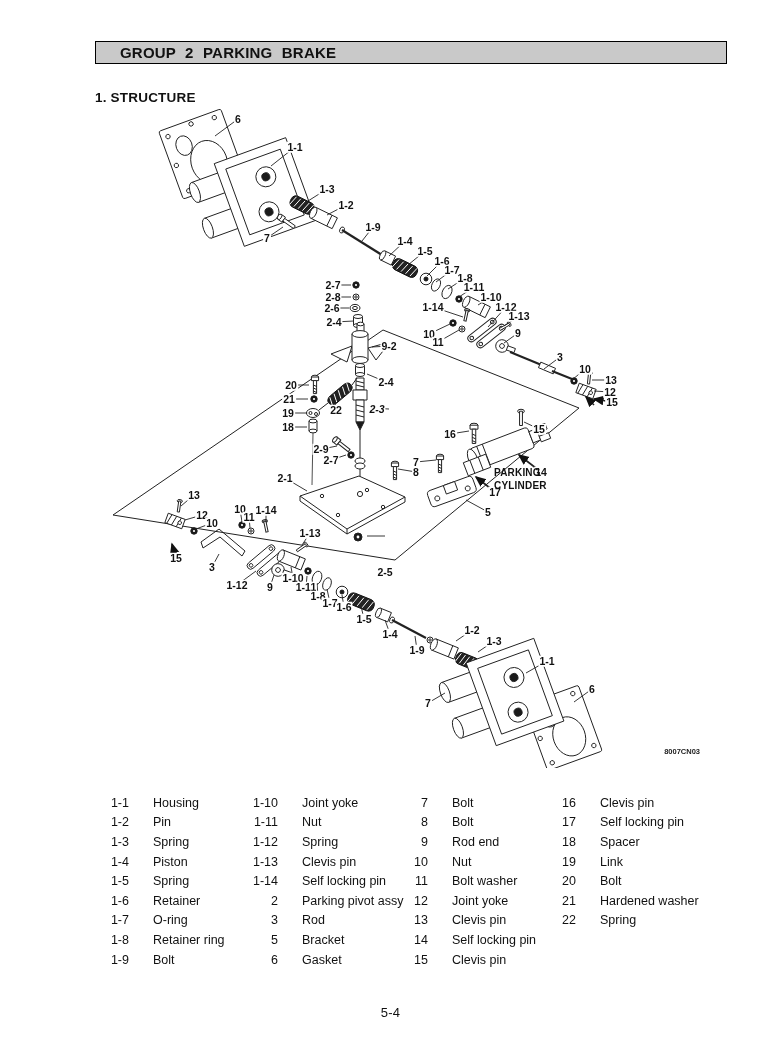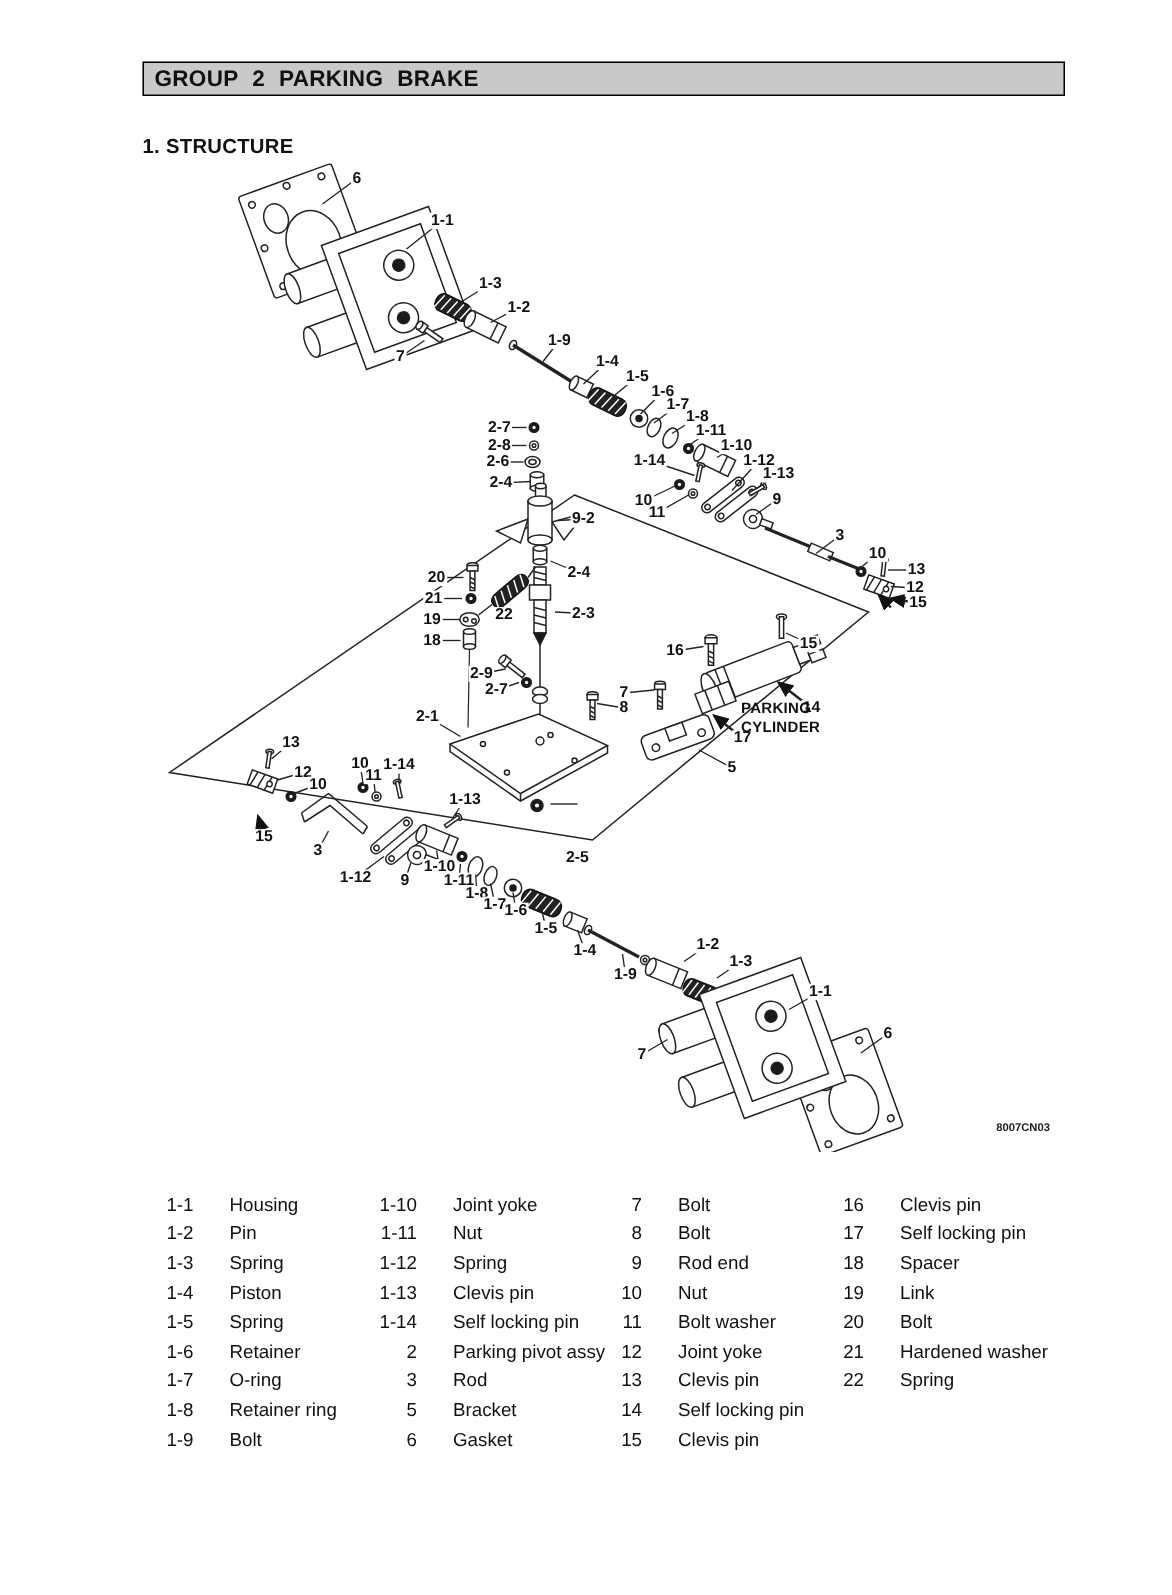--- a/index.html
+++ b/index.html
@@ -1,18 +1,18 @@
 <!DOCTYPE html>
 <html><head>
 <meta charset="utf-8">
 <style>
   html,body{margin:0;padding:0;background:#fff;}
   #page{position:relative;width:781px;height:1063px;background:#fff;font-family:"Liberation Sans",sans-serif;color:#111;overflow:hidden;}
   #header-bar{position:absolute;left:95px;top:41px;width:606px;height:21px;background:#c9c9c9;border:1.6px solid #000;
-    font-weight:bold;font-size:15px;line-height:21px;padding-left:7px;letter-spacing:.2px;word-spacing:5px;}
+    font-weight:bold;font-size:15px;line-height:21px;padding-left:24px;letter-spacing:.2px;word-spacing:5px;}
   #section-title{position:absolute;left:95px;top:90px;font-weight:bold;font-size:13.5px;letter-spacing:.2px;}
   #diagram{position:absolute;left:95px;top:108px;width:630px;height:660px;}
   #diagram svg{position:absolute;left:0;top:0;}
   .plabel{position:absolute;transform:translate(-50%,-50%);font-size:10.5px;font-weight:bold;line-height:1;
     background:#fff;padding:0 1px;white-space:nowrap;}
   #cyl-label{position:absolute;font-size:10px;font-weight:bold;line-height:1.25;white-space:pre-line;letter-spacing:.2px;}
   #figure-code{position:absolute;left:600px;top:747px;width:100px;text-align:right;font-size:7.5px;font-weight:bold;color:#222;}
   #parts-list{position:absolute;left:0;top:793px;width:781px;font-size:12.5px;}
   .plist-col{position:absolute;top:0;}
   .prow{display:flex;height:19.6px;align-items:center;}
@@ -431,21 +431,21 @@
         <div class="plabel" style="left: 490px; top: 261px;">10</div>
         <div class="plabel" style="left: 516px; top: 272px;">13</div>
         <div class="plabel" style="left: 515px; top: 284px;">12</div>
         <div class="plabel" style="left: 517px; top: 294px;">15</div>
         <div class="plabel" style="left: 238px; top: 177px;">2-7</div>
         <div class="plabel" style="left: 238px; top: 189px;">2-8</div>
         <div class="plabel" style="left: 237px; top: 200px;">2-6</div>
         <div class="plabel" style="left: 239px; top: 214px;">2-4</div>
         <div class="plabel" style="left: 294px; top: 238px;">9-2</div>
         <div class="plabel" style="left: 291px; top: 274px;">2-4</div>
-        <div class="plabel" style="left: 294px; top: 301px;">2-3</div>
+        <div class="plabel" style="left: 282px; top: 301px; font-style: italic;">2-3</div>
         <div class="plabel" style="left: 196px; top: 277px;">20</div>
         <div class="plabel" style="left: 194px; top: 291px;">21</div>
         <div class="plabel" style="left: 193px; top: 305px;">19</div>
         <div class="plabel" style="left: 241px; top: 302px;">22</div>
         <div class="plabel" style="left: 193px; top: 319px;">18</div>
         <div class="plabel" style="left: 226px; top: 341px;">2-9</div>
         <div class="plabel" style="left: 236px; top: 352px;">2-7</div>
         <div class="plabel" style="left: 190px; top: 370px;">2-1</div>
         <div class="plabel" style="left: 355px; top: 326px;">16</div>
         <div class="plabel" style="left: 444px; top: 321px;">15</div>
@@ -626,13 +626,14 @@
           <span class="pno">21</span>
           <span class="pname">Hardened washer</span>
         </div>
         <div class="prow">
           <span class="pno">22</span>
           <span class="pname">Spring</span>
         </div>
       </div>
   </div>
 
+  <div id="page-number">5-4</div>
 </div>
 
 </body></html>

